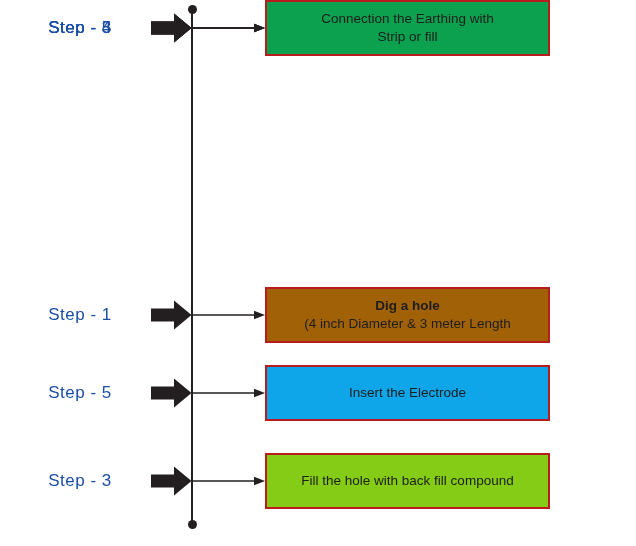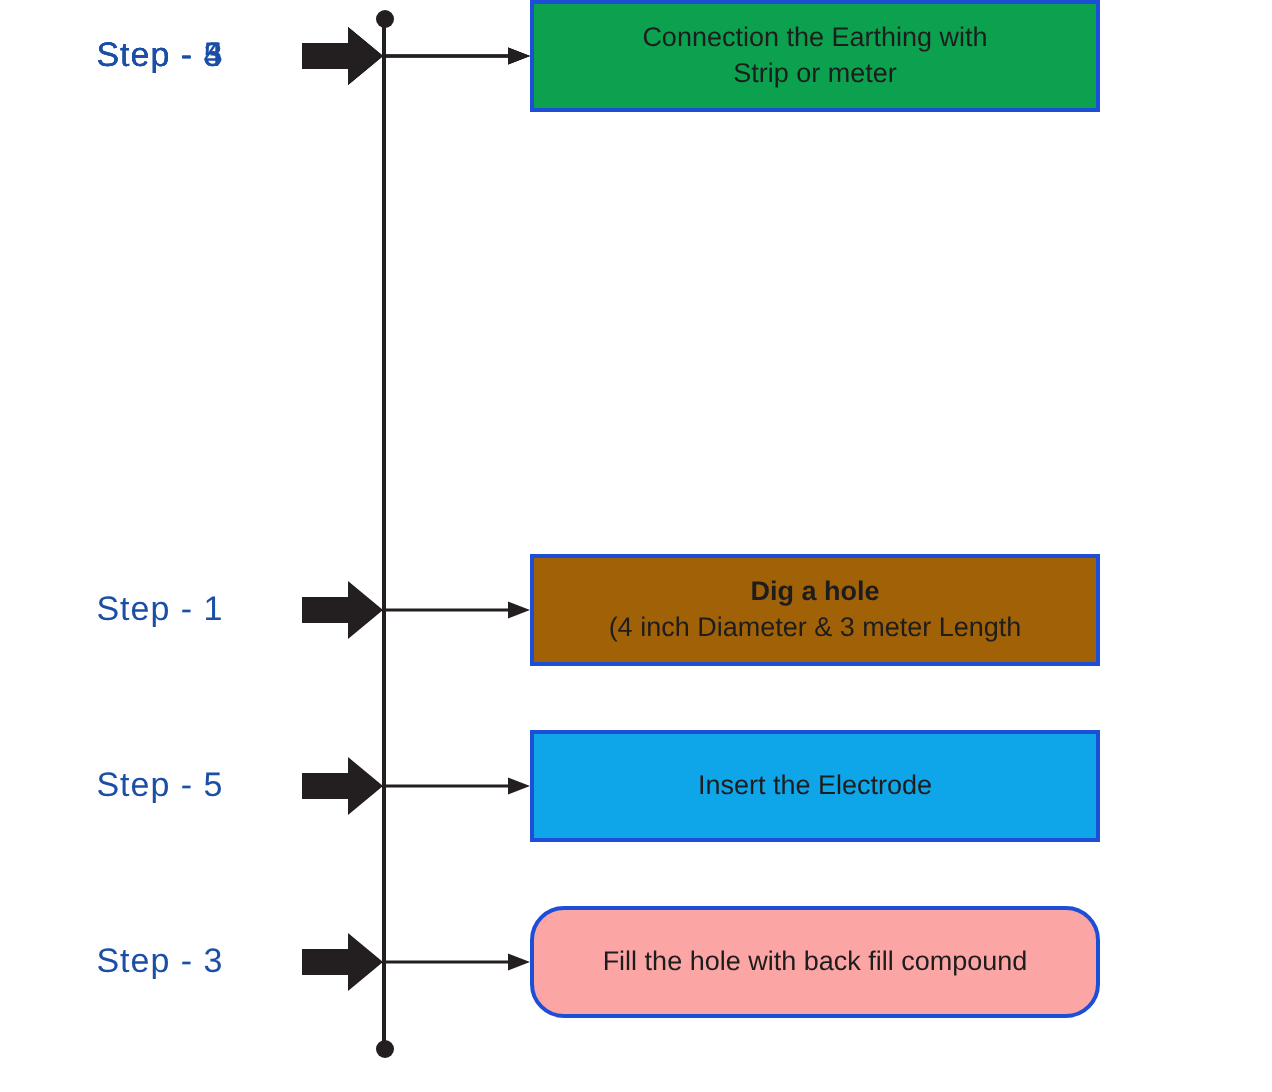--- a/index.html
+++ b/index.html
@@ -37,21 +37,21 @@
 
   .row {
     position: absolute;
     left: 0;
     width: 636px;
     height: 56px;
   }
   .row:nth-of-type(1) { top: 14px; }
   .row:nth-of-type(2) { top: 100px; }
   .row:nth-of-type(3) { top: 189px; }
-  .row:nth-of-type(4) { top: 277px; }
+  .row:nth-of-type(4) { top: 287px; }
   .row:nth-of-type(5) { top: 365px; }
   .row:nth-of-type(6) { top: 453px; }
 
   .step-label {
     position: absolute;
     left: 28px;
     top: 50%;
     transform: translateY(-50%);
     width: 104px;
     text-align: center;
@@ -73,21 +73,21 @@
     top: 50%;
     transform: translateY(-50%);
   }
   .box {
     position: absolute;
     left: 265px;
     top: 0;
     width: 285px;
     height: 56px;
     box-sizing: border-box;
-    border: 2px solid #1d4ed8;
+    border: 2px solid #b91c1c;
     display: flex;
     flex-direction: column;
     align-items: center;
     justify-content: center;
     text-align: center;
     font-size: 13.5px;
     line-height: 1.35;
     color: #1d1d1d;
     padding: 2px 6px;
   }
@@ -134,21 +134,21 @@
 
   <div class="row">
     <div class="step-label">Step - 3</div>
     <svg class="block-arrow" width="41" height="30" viewBox="0 0 41 30">
         <path d="M0 8.5 H23 V0.5 L40.5 15 L23 29.5 V21.5 H0 Z" fill="#231f20"></path>
       </svg>
     <svg class="thin-arrow" width="73" height="14" viewBox="0 0 73 14">
         <line x1="0" y1="7" x2="64" y2="7" stroke="#231f20" stroke-width="1.4"></line>
         <path d="M73 7 L62 2.8 L62 11.2 Z" fill="#231f20"></path>
       </svg>
-    <div class="box" style="background: #fca5a5; border-radius: 17px;">
+    <div class="box" style="background: #84cc16;">
       <div>Fill the hole with back fill compound</div>
       <div></div>
     </div>
   </div>
 
   <div class="row">
     <div class="step-label">Step - 4</div>
     <svg class="block-arrow" width="41" height="30" viewBox="0 0 41 30">
         <path d="M0 8.5 H23 V0.5 L40.5 15 L23 29.5 V21.5 H0 Z" fill="#231f20"></path>
       </svg>
@@ -181,17 +181,17 @@
     <div class="step-label">Step - 3</div>
     <svg class="block-arrow" width="41" height="30" viewBox="0 0 41 30">
         <path d="M0 8.5 H23 V0.5 L40.5 15 L23 29.5 V21.5 H0 Z" fill="#231f20"></path>
       </svg>
     <svg class="thin-arrow" width="73" height="14" viewBox="0 0 73 14">
         <line x1="0" y1="7" x2="64" y2="7" stroke="#231f20" stroke-width="1.4"></line>
         <path d="M73 7 L62 2.8 L62 11.2 Z" fill="#231f20"></path>
       </svg>
     <div class="box" style="background: rgb(12, 161, 78);">
       <div>Connection the Earthing with</div>
-      <div>Strip or meter</div>
+      <div>Strip or fill</div>
     </div>
   </div>
 
 </div>
 
 </body></html>

